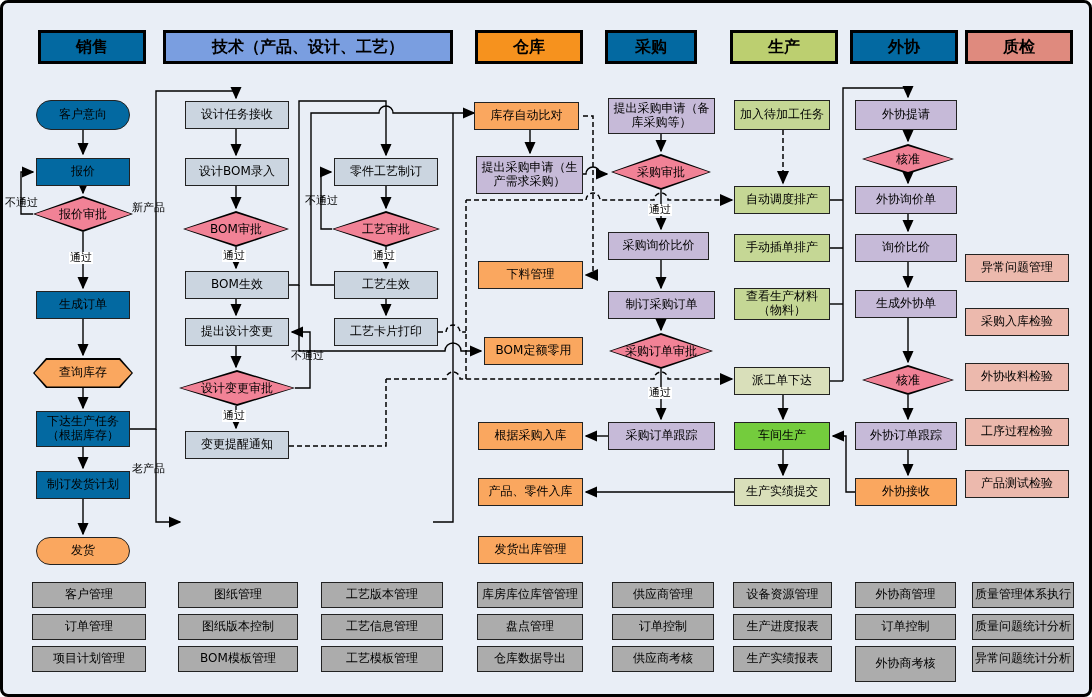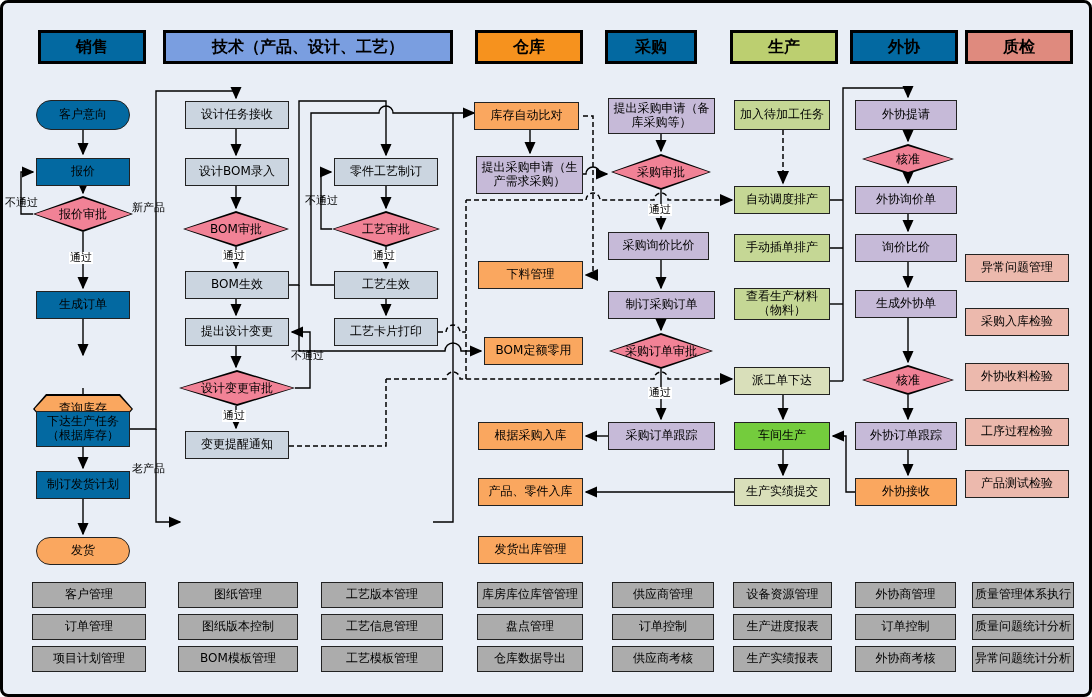--- a/index.html
+++ b/index.html
@@ -19,21 +19,21 @@
   .c-brightgreen{background:#74CC3D;}
   .c-salmon{background:#ECB9AD;}
   .c-dsalmon{background:#DF8A7E;}
   .c-gray{background:#ACACAC;}
   .stadium{border-radius:15px;}
   .dia{position:absolute;display:flex;align-items:center;justify-content:center;
        clip-path:polygon(50% 0,100% 50%,50% 100%,0 50%);background:#000;box-sizing:border-box;}
   .dia>span{position:absolute;left:2px;top:2px;right:2px;bottom:2px;
        clip-path:polygon(50% 0,100% 50%,50% 100%,0 50%);background:#F18296;
        display:flex;align-items:center;justify-content:center;font-size:12px;color:#000;}
-  .hex{clip-path:polygon(13% 0,87% 0,100% 50%,87% 100%,13% 100%,0 50%);background:#000;border:none;padding:0;margin-top:36px;}
+  .hex{clip-path:polygon(13% 0,87% 0,100% 50%,87% 100%,13% 100%,0 50%);background:#000;border:none;padding:0;}
   .hex>span{position:absolute;left:1.5px;top:1.5px;right:1.5px;bottom:1.5px;
        clip-path:polygon(13% 0,87% 0,100% 50%,87% 100%,13% 100%,0 50%);background:#FAA75F;
        display:flex;align-items:center;justify-content:center;font-size:12px;}
   .flabel{position:absolute;font-size:11px;color:#000;background:#FFFFFF;padding:0 1px;line-height:1.1;}
   .flabel.nobg{background:transparent;}
   svg.wires{position:absolute;left:0;top:0;pointer-events:none;}
   .small{font-size:12px;}
 </style>
 </head>
 <body>
@@ -231,19 +231,19 @@
   <div class="node c-gray" style="left:609px;top:579px;width:102px;height:26px">供应商管理</div>
   <div class="node c-gray" style="left:609px;top:611px;width:102px;height:26px">订单控制</div>
   <div class="node c-gray" style="left:609px;top:643px;width:102px;height:26px">供应商考核</div>
 
   <div class="node c-gray" style="left:730px;top:579px;width:99px;height:26px">设备资源管理</div>
   <div class="node c-gray" style="left:730px;top:611px;width:99px;height:26px">生产进度报表</div>
   <div class="node c-gray" style="left:730px;top:643px;width:99px;height:26px">生产实绩报表</div>
 
   <div class="node c-gray" style="left:852px;top:579px;width:101px;height:26px">外协商管理</div>
   <div class="node c-gray" style="left:852px;top:611px;width:101px;height:26px">订单控制</div>
-  <div class="node c-gray" style="left:852px;top:643px;width:101px;height:26px">外协商考核</div>
+  <div class="node c-gray" style="left:852px;top:643px;width:101px;height:36px">外协商考核</div>
 
   <div class="node c-gray small" style="left:969px;top:579px;width:102px;height:26px">质量管理体系执行</div>
   <div class="node c-gray small" style="left:969px;top:611px;width:102px;height:26px">质量问题统计分析</div>
   <div class="node c-gray small" style="left:969px;top:643px;width:102px;height:26px">异常问题统计分析</div>
 
 </div>
 
 </body></html>

